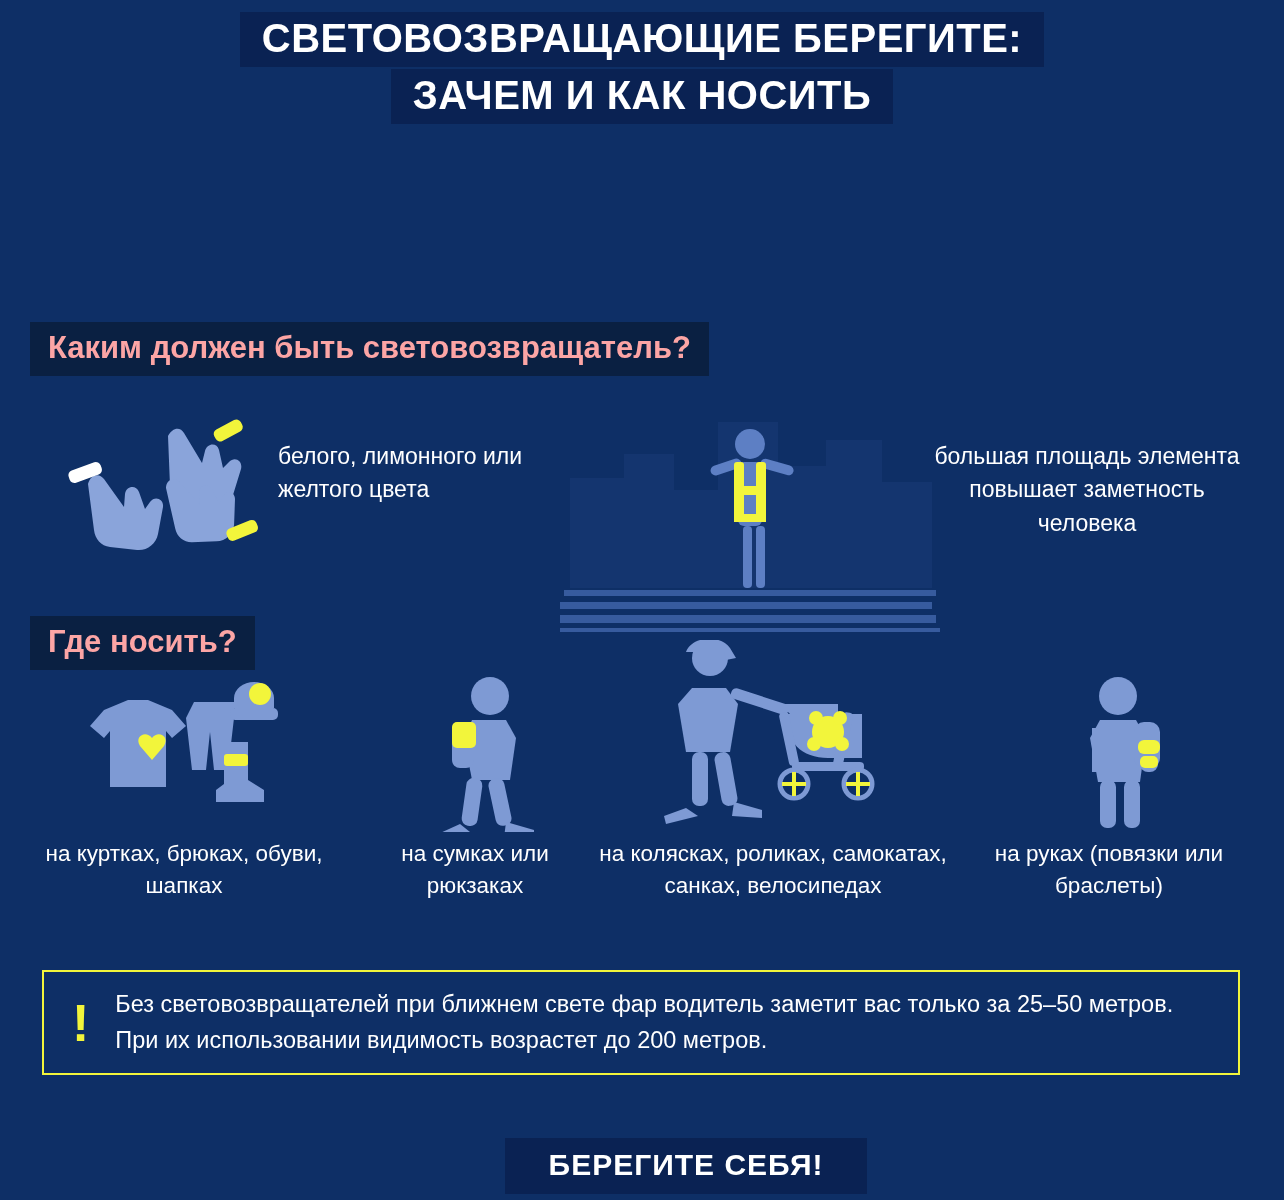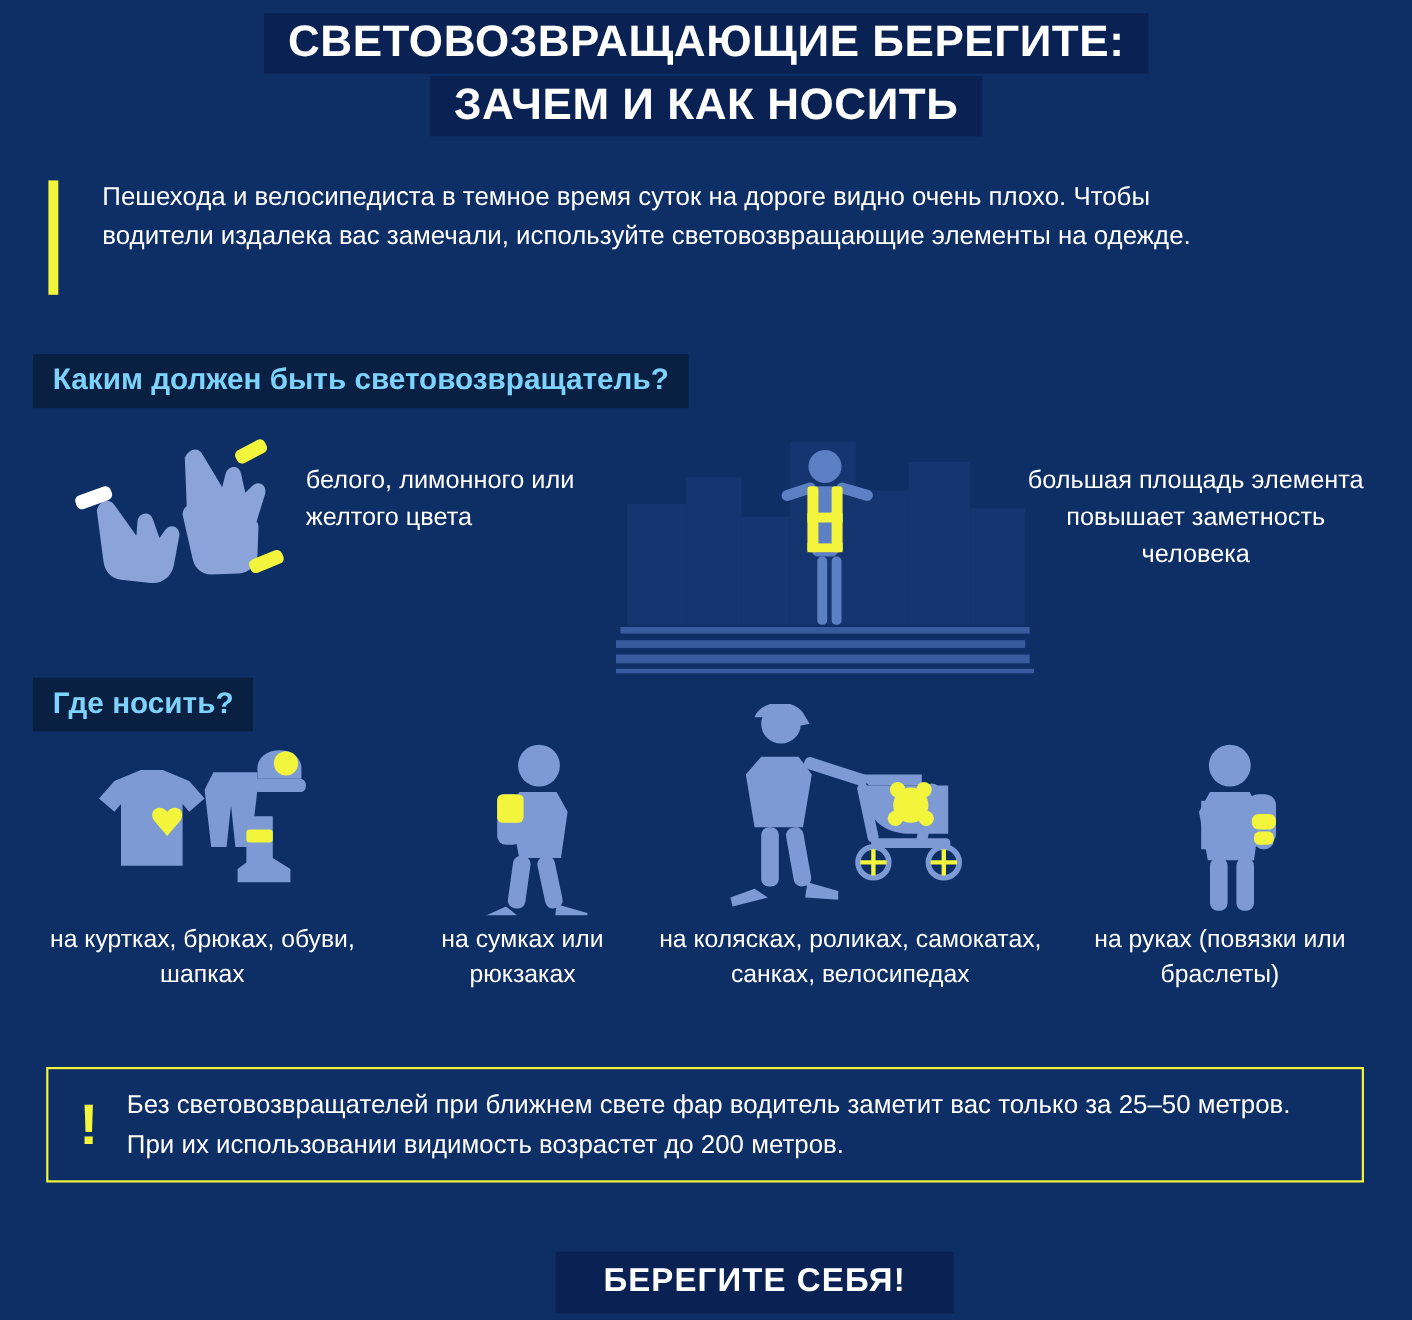--- a/index.html
+++ b/index.html
@@ -67,35 +67,35 @@
     font-size: 23.5px;
     line-height: 1.55;
     color: #ffffff;
     max-width: 1060px;
   }
 
   
   .section-head {
     position: absolute;
     background: #0a2042;
-    color: #7dd3fc;
+    color: #fca5a5;
     font-weight: bold;
-    font-size: 27px;
+    font-size: 31px;
     padding: 8px 18px 10px 18px;
     display: inline-block;
     white-space: nowrap;
   }
   #head1 { left: 30px; top: 322px; }
   #head2 { left: 30px; top: 616px; }
 
   
   .sec1 {
     position: absolute;
     left: 0;
-    top: 378px;
+    top: 398px;
     width: 1040px;
     height: 230px;
   }
   .txt-white {
     color: #ffffff;
     font-size: 23px;
     line-height: 1.45;
   }
   #cap-color {
     position: absolute;
@@ -184,24 +184,20 @@
 </head>
 <body>
 
 <div class="poster">
 
   <div class="title-block">
     <div class="title-line first">СВЕТОВОЗВРАЩАЮЩИЕ БЕРЕГИТЕ:</div>
     <div class="title-line">ЗАЧЕМ И КАК НОСИТЬ</div>
   </div>
 
-  <div class="intro">
-    <div class="intro-bar"></div>
-    <div class="intro-text">Пешехода и велосипедиста в темное время суток на дороге видно очень плохо. Чтобы водители издалека вас замечали, используйте световозвращающие элементы на одежде.</div>
-  </div>
 
   <div class="section-head" id="head1">Каким должен быть световозвращатель?</div>
 
   <div class="sec1">
 
     <svg class="figure" style="left:30px; top:8px;" width="250" height="170" viewBox="0 0 250 170">
       <g fill="#8aa4da">
 
         <path d="M138 30 c4,-8 12,-10 16,-3 l18,30 3,-12 c2,-8 12,-9 14,-1 l4,18 6,-6 c6,-6 14,-1 12,7 l-8,26 c-3,10 -12,16 -22,14 l-26,-6 c-8,-2 -14,-9 -15,-17z"></path>
 

